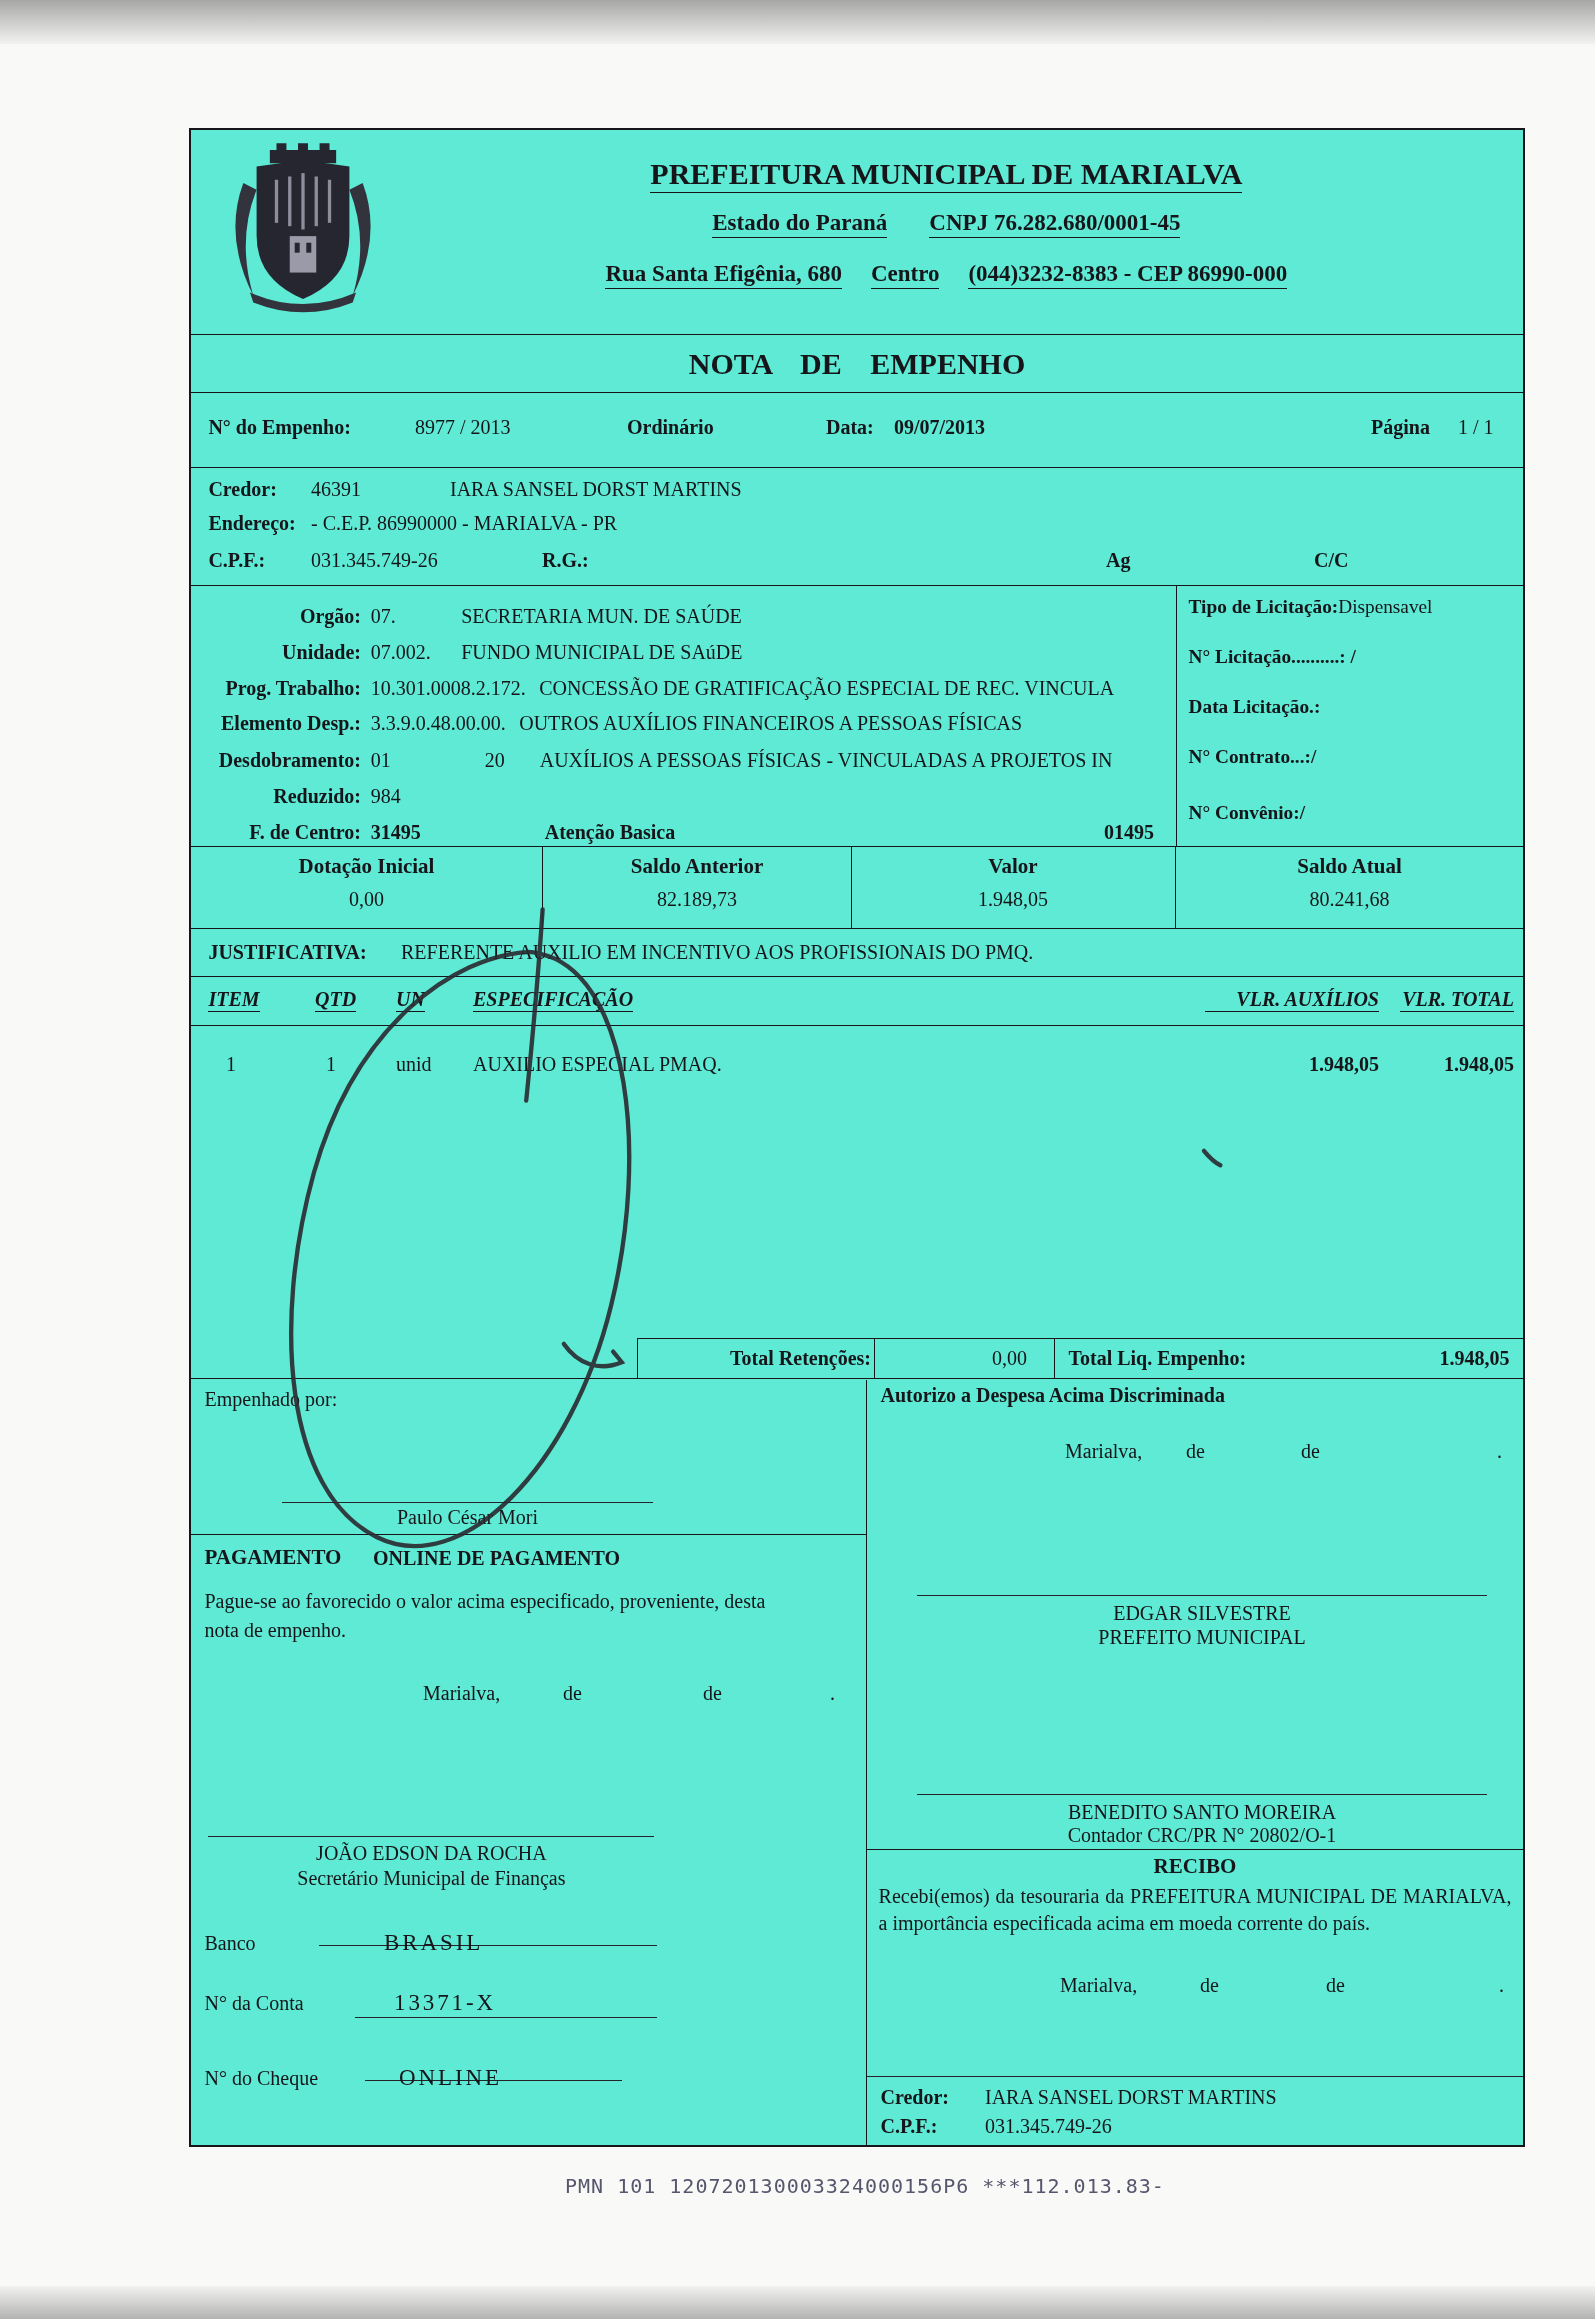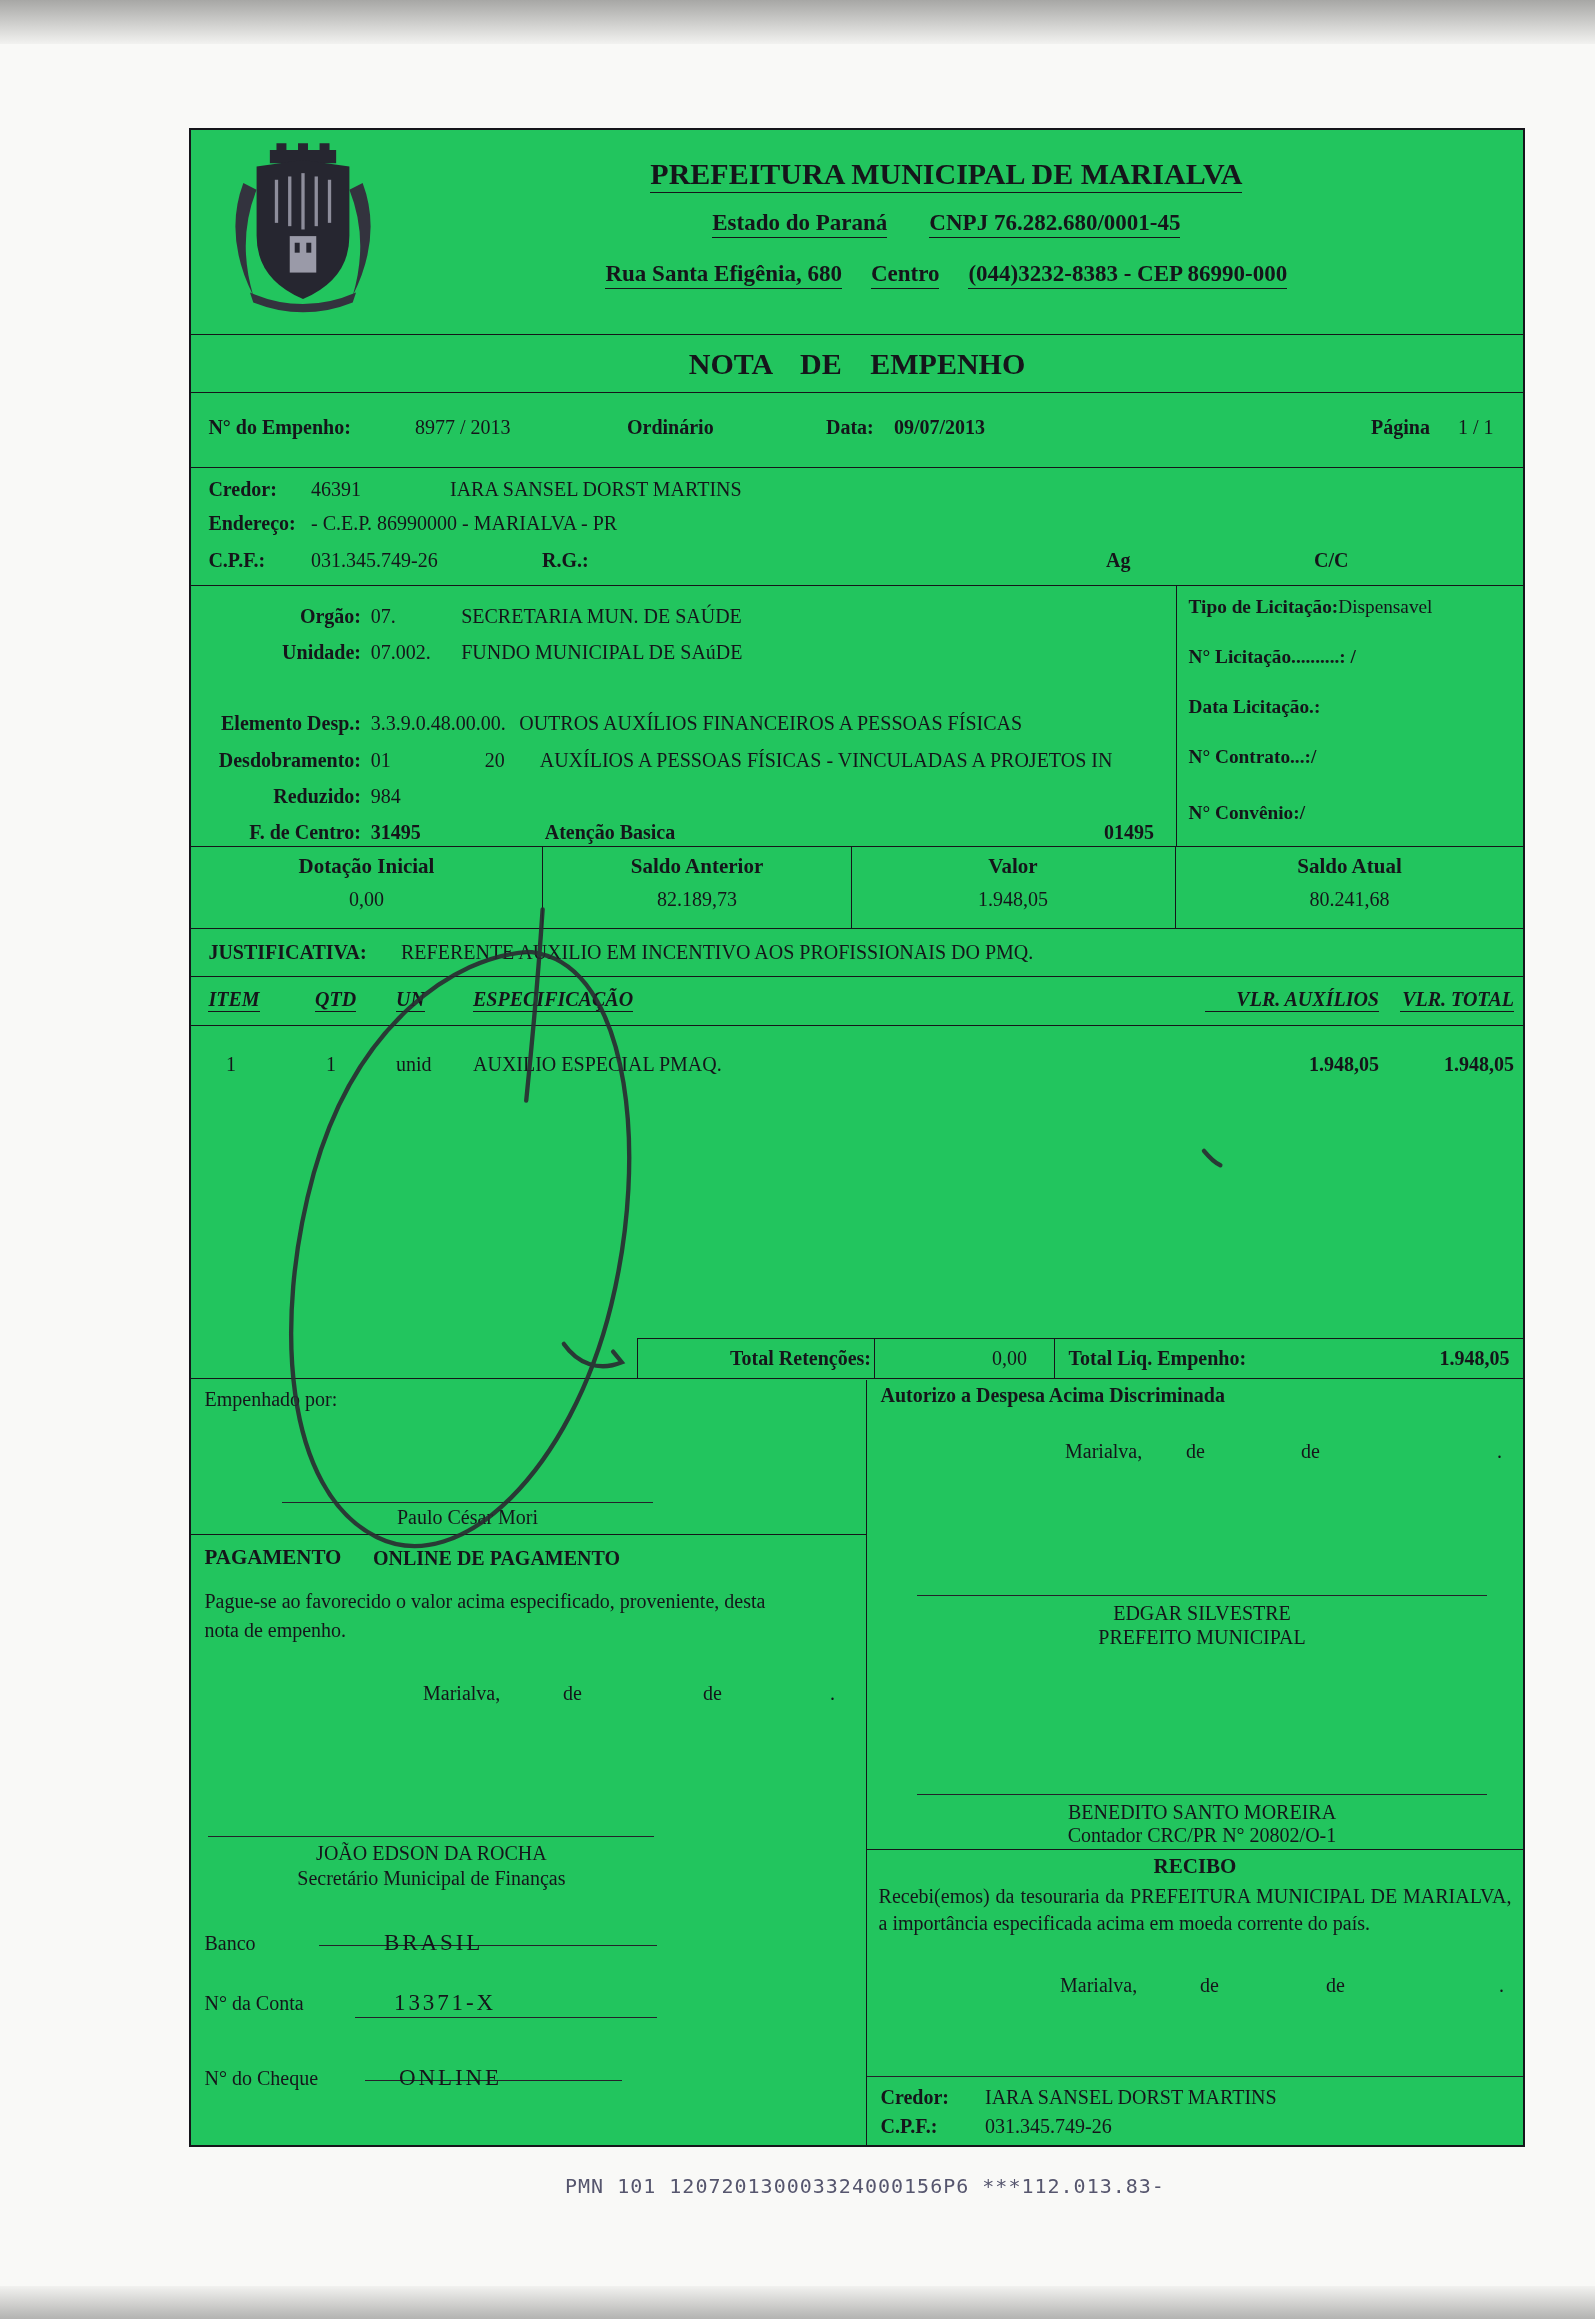--- a/index.html
+++ b/index.html
@@ -4,21 +4,21 @@
 <style>
   * { margin:0; padding:0; box-sizing:border-box; }
   html,body { background:#8f8f8d; }
   .page { position:relative; width:1595px; height:2319px; background:#f9f9f7; overflow:hidden;
           font-family:"Liberation Serif", serif; color:#15151a; }
   .scan-top { position:absolute; left:0; top:0; right:0; height:44px;
               background:linear-gradient(#a7a7a5,#f2f2f0); }
   .scan-bottom { position:absolute; left:0; bottom:0; right:0; height:33px;
                  background:linear-gradient(#f2f2f0,#b3b3b1); }
   .frame { position:absolute; left:189px; top:128px; width:1336px; height:2019px;
-           border:2.9px solid #15151a; background:#22c55e; font-size:20px; }
+           border:2.9px solid #15151a; background:#5eead4; font-size:20px; }
   .sec { position:absolute; left:0; right:0; }
   .abs { position:absolute; }
   .b { font-weight:bold; }
   .u { border-bottom:1.9px solid #15151a; padding-bottom:1px; display:inline-block; }
   .bb { border-bottom:1.9px solid #15151a; }
 
   
   .header-box { top:0; height:205px; }
   .logo { position:absolute; left:29px; top:9.7px; width:166px; height:174px; }
   .head-lines { position:absolute; left:198px; right:19.3px; top:0; text-align:center; }
@@ -162,20 +162,23 @@
       <span class="b" style="left:1123px;top:81px">C/C</span>
     </div>
 
     <div class="sec orc-block bb">
       <div class="orc-row" style="top:19.3px">
         <span class="orc-label">Orgão:</span><span class="orc-code">07.</span><span class="orc-desc">SECRETARIA MUN. DE SAÚDE</span>
       </div>
       <div class="orc-row" style="top:55px">
         <span class="orc-label">Unidade:</span><span class="orc-code">07.002.</span><span class="orc-desc">FUNDO MUNICIPAL DE SAúDE</span>
       </div>
+      <div class="orc-row" style="top:91px">
+        <span class="orc-label">Prog. Trabalho:</span><span class="orc-code">10.301.0008.2.172.</span><span class="orc-desc">CONCESSÃO DE GRATIFICAÇÃO ESPECIAL DE REC. VINCULA</span>
+      </div>
       <div class="orc-row" style="top:126px">
         <span class="orc-label">Elemento Desp.:</span><span class="orc-code">3.3.9.0.48.00.00.</span><span class="orc-desc">OUTROS AUXÍLIOS FINANCEIROS A PESSOAS FÍSICAS</span>
       </div>
       <div class="orc-row row5" style="top:163px">
         <span class="orc-label">Desdobramento:</span><span class="orc-code">01</span><span class="orc-code2">20</span><span class="orc-desc">AUXÍLIOS A PESSOAS FÍSICAS - VINCULADAS A PROJETOS IN</span>
       </div>
       <div class="orc-row" style="top:199px">
         <span class="orc-label">Reduzido:</span><span class="orc-code">984</span>
       </div>
       <div class="orc-row row7" style="top:235px">

